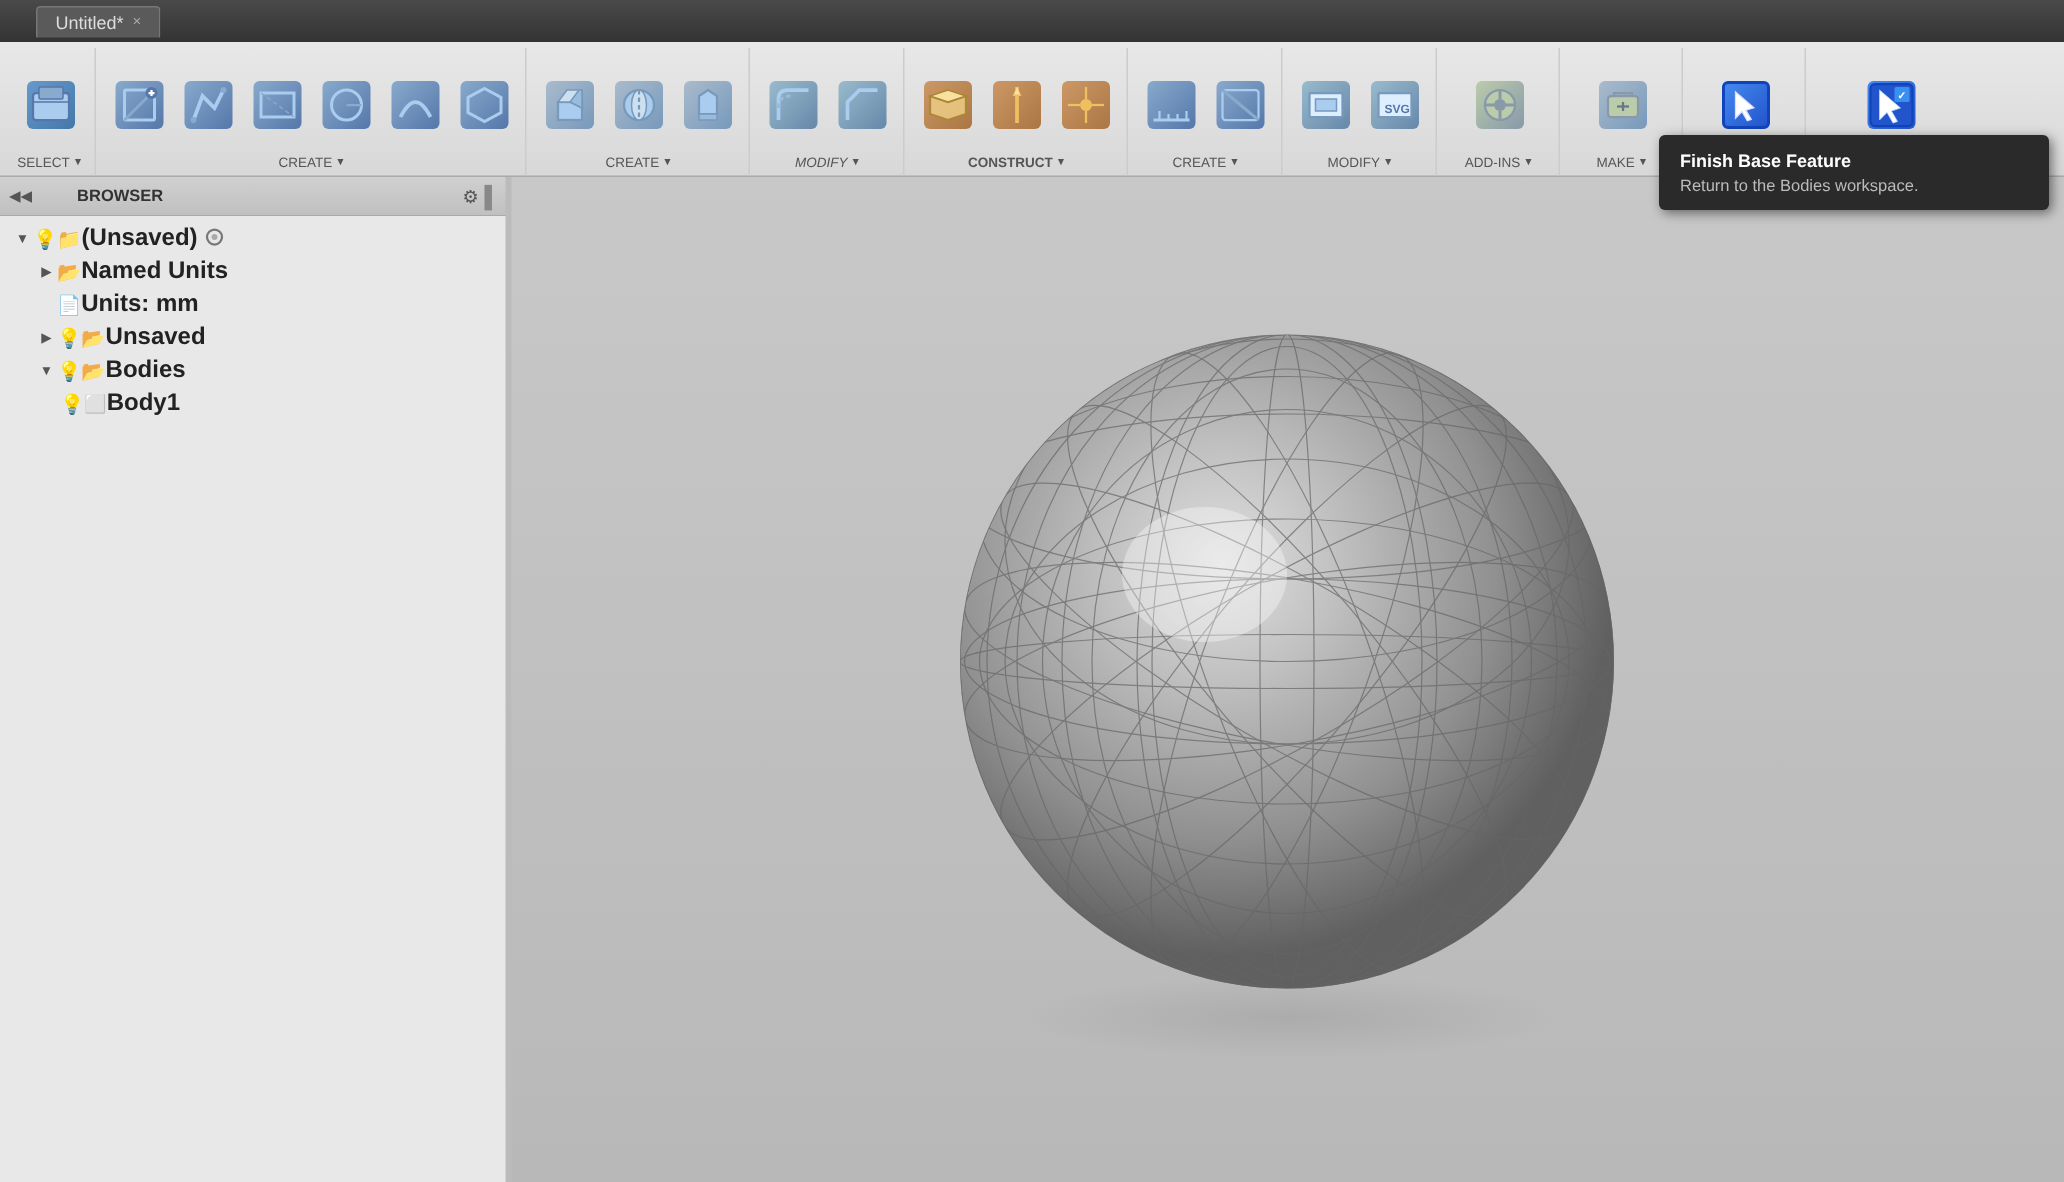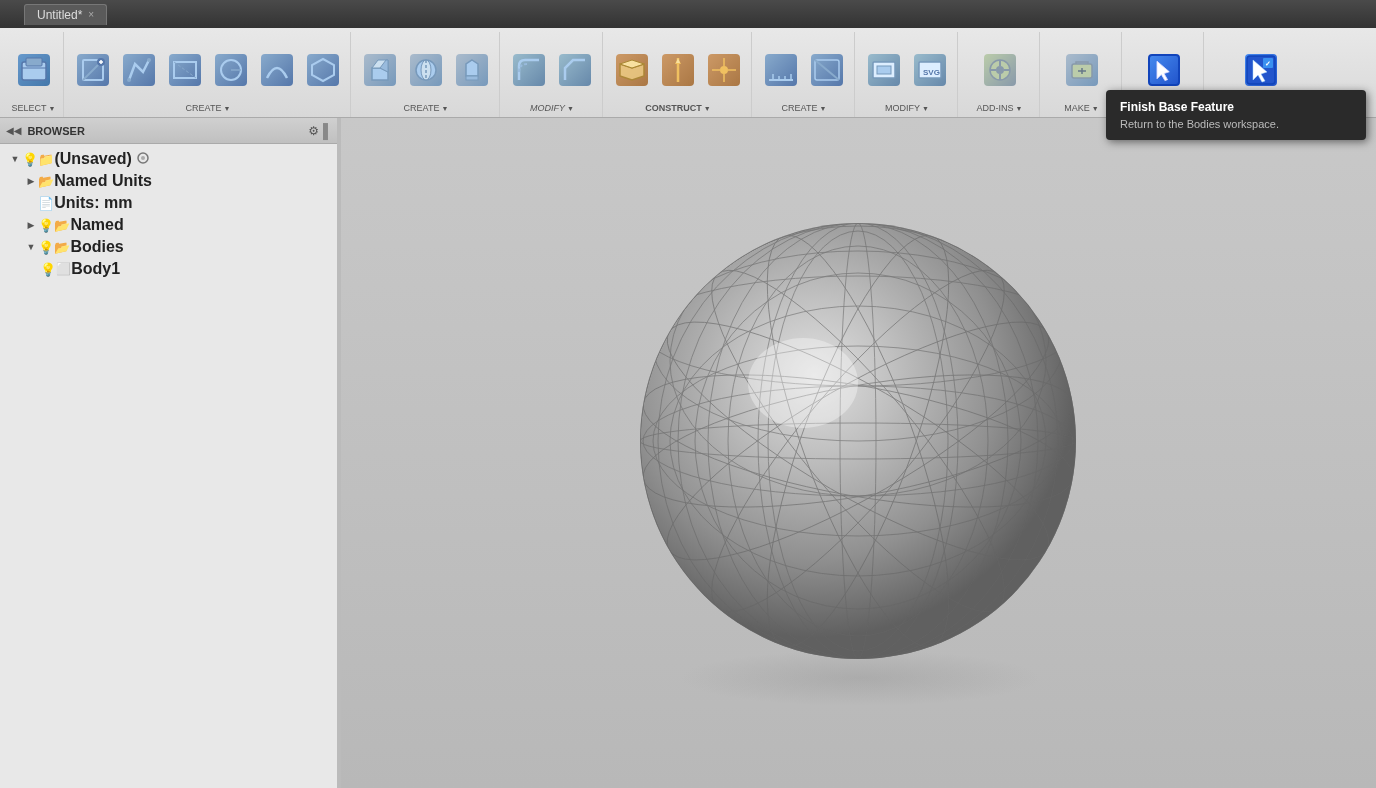--- a/index.html
+++ b/index.html
@@ -55,21 +55,21 @@
       bottom: 0;
     }
     #browser-header {
       background: linear-gradient(to bottom, #d0d0d0, #c0c0c0);
       border-bottom: 1px solid #aaa; height: 26px;
       display: flex; align-items: center; padding: 0 6px; gap: 4px;
       justify-content: space-between;
     }
     #browser-header .left { display: flex; align-items: center; gap: 6px; }
     #browser-header .collapse-btn { font-size: 10px; color: #555; cursor: pointer; }
-    #browser-title { font-size: 11px; font-weight: bold; color: #333; text-transform: uppercase; }
+    #browser-title { font-size: 11px; font-weight: bold; color: #333; text-transform: uppercase; margin-left: 24px; }
     #browser-header .right { display: flex; align-items: center; gap: 4px; }
     #browser-header .settings-btn { font-size: 12px; color: #555; cursor: pointer; }
     #browser-header .divider-btn { font-size: 14px; color: #888; }
 
     .browser-tree { padding: 4px 0; }
     .tree-item {
       display: flex; align-items: center; padding: 2px 4px; cursor: pointer;
       min-height: 22px;
     }
     .tree-item .indent { display: inline-block; }
@@ -474,21 +474,21 @@
       <span class="indent" style="width:34px"></span>
       <span style="color:#888;font-size:13px;">📄</span>
       <span class="item-label">Units: mm</span>
     </div>
 
     <div class="tree-item">
       <span class="indent" style="width:20px"></span>
       <span class="expand-btn">▶</span>
       <span style="color:#aaa;font-size:13px;">💡</span>
       <span style="color:#888;font-size:13px;">📂</span>
-      <span class="item-label">Named</span>
+      <span class="item-label">Unsaved</span>
     </div>
 
     <div class="tree-item">
       <span class="indent" style="width:20px"></span>
       <span class="expand-btn">▼</span>
       <span style="color:#f0c000;font-size:13px;">💡</span>
       <span style="color:#888;font-size:13px;">📂</span>
       <span class="item-label">Bodies</span>
     </div>
 

